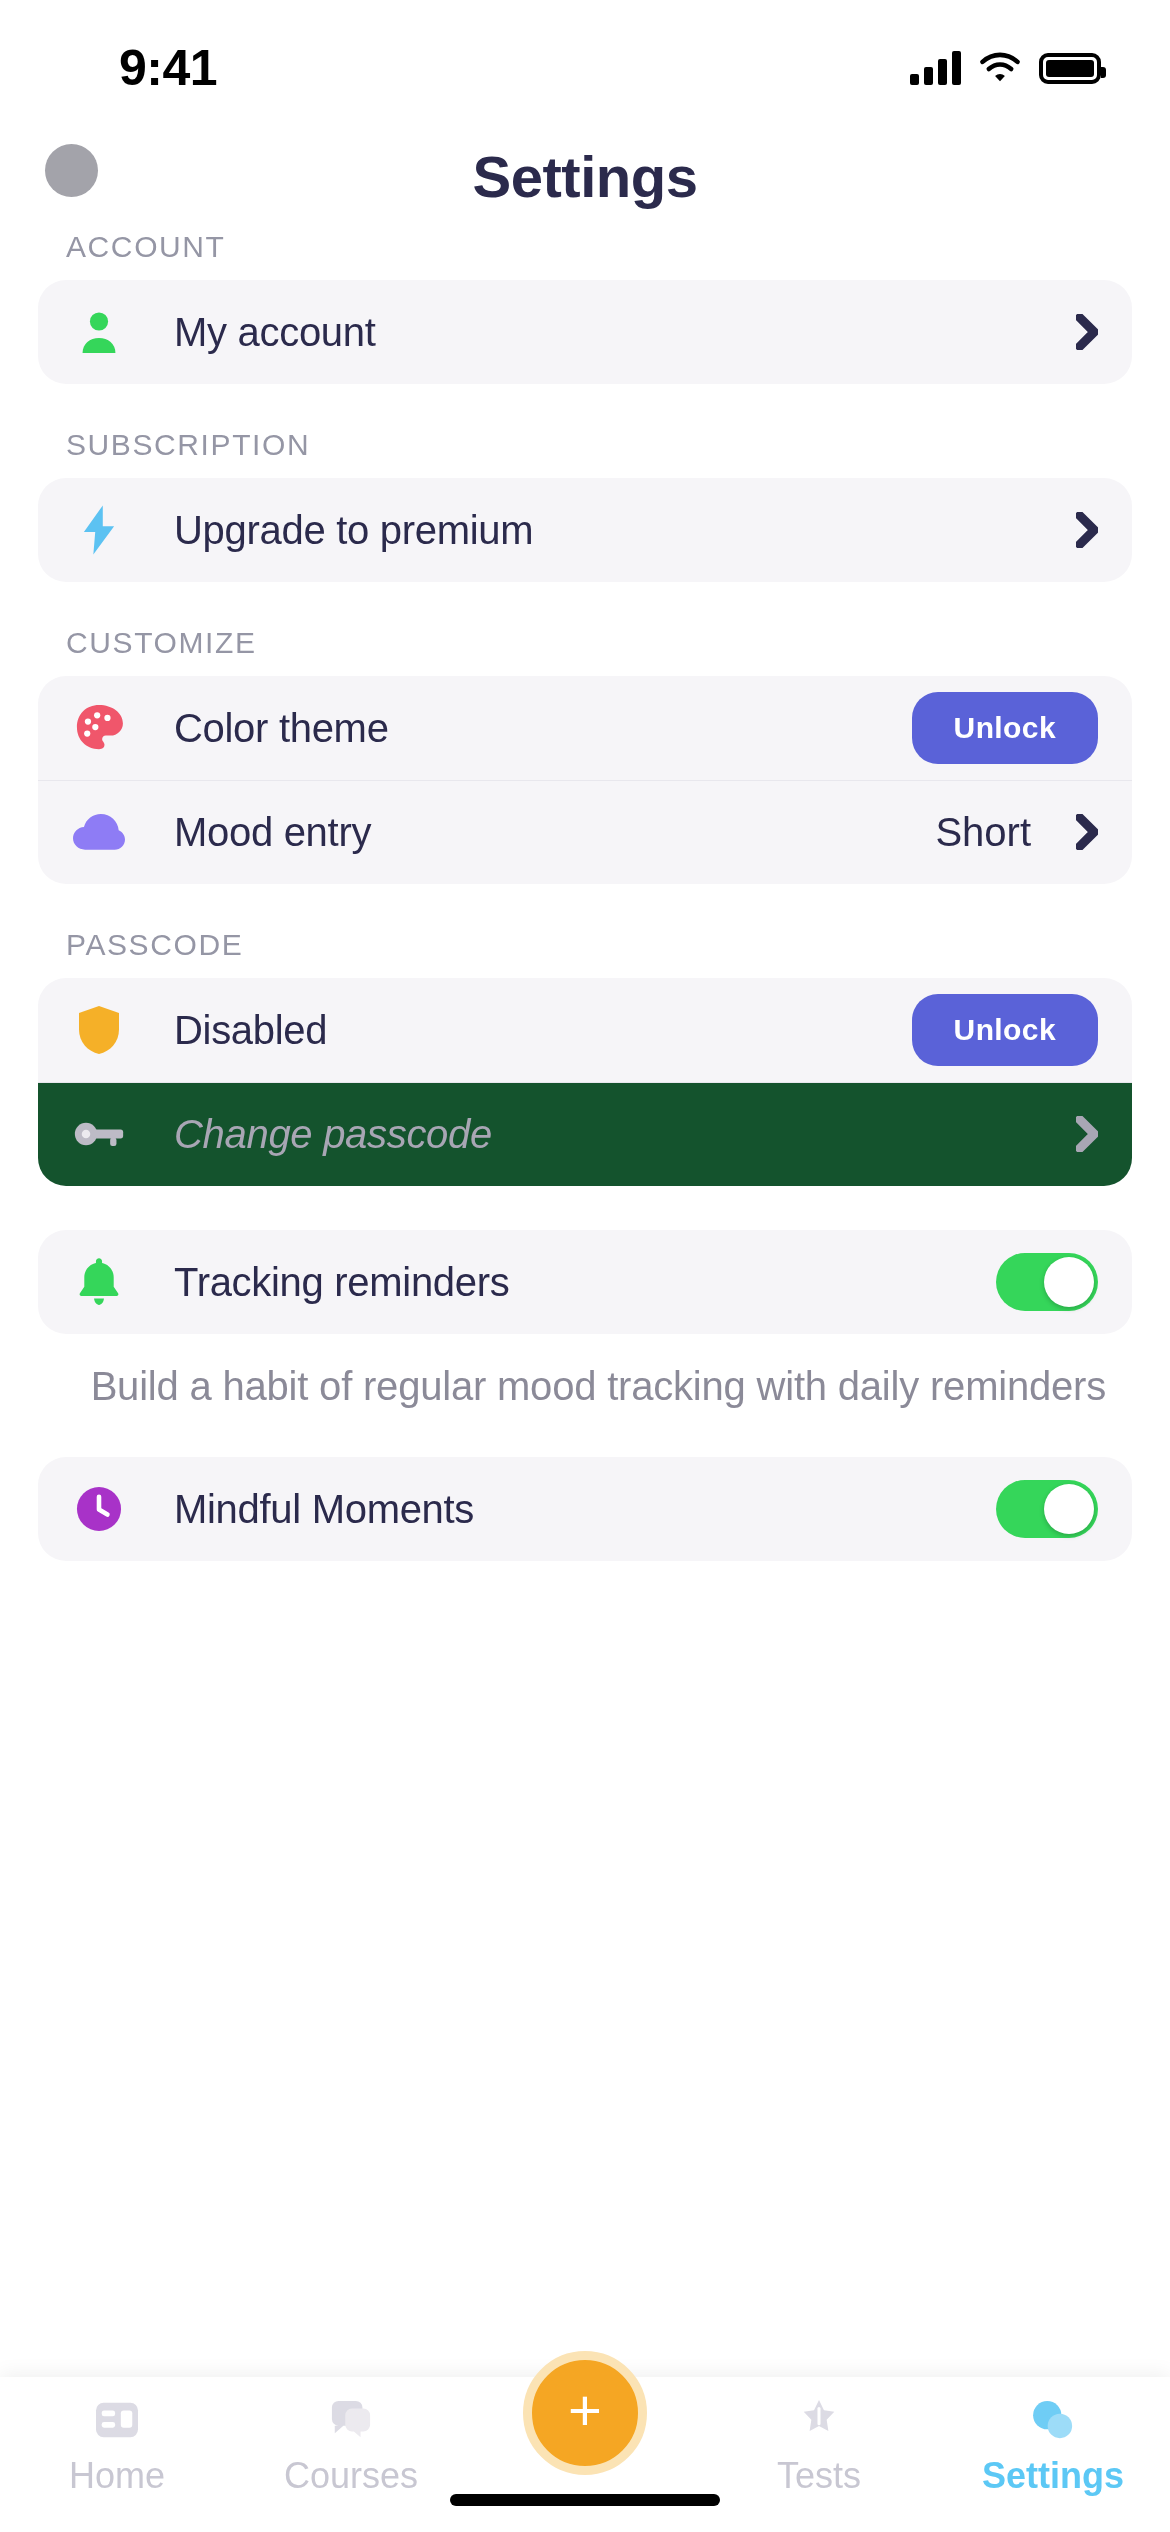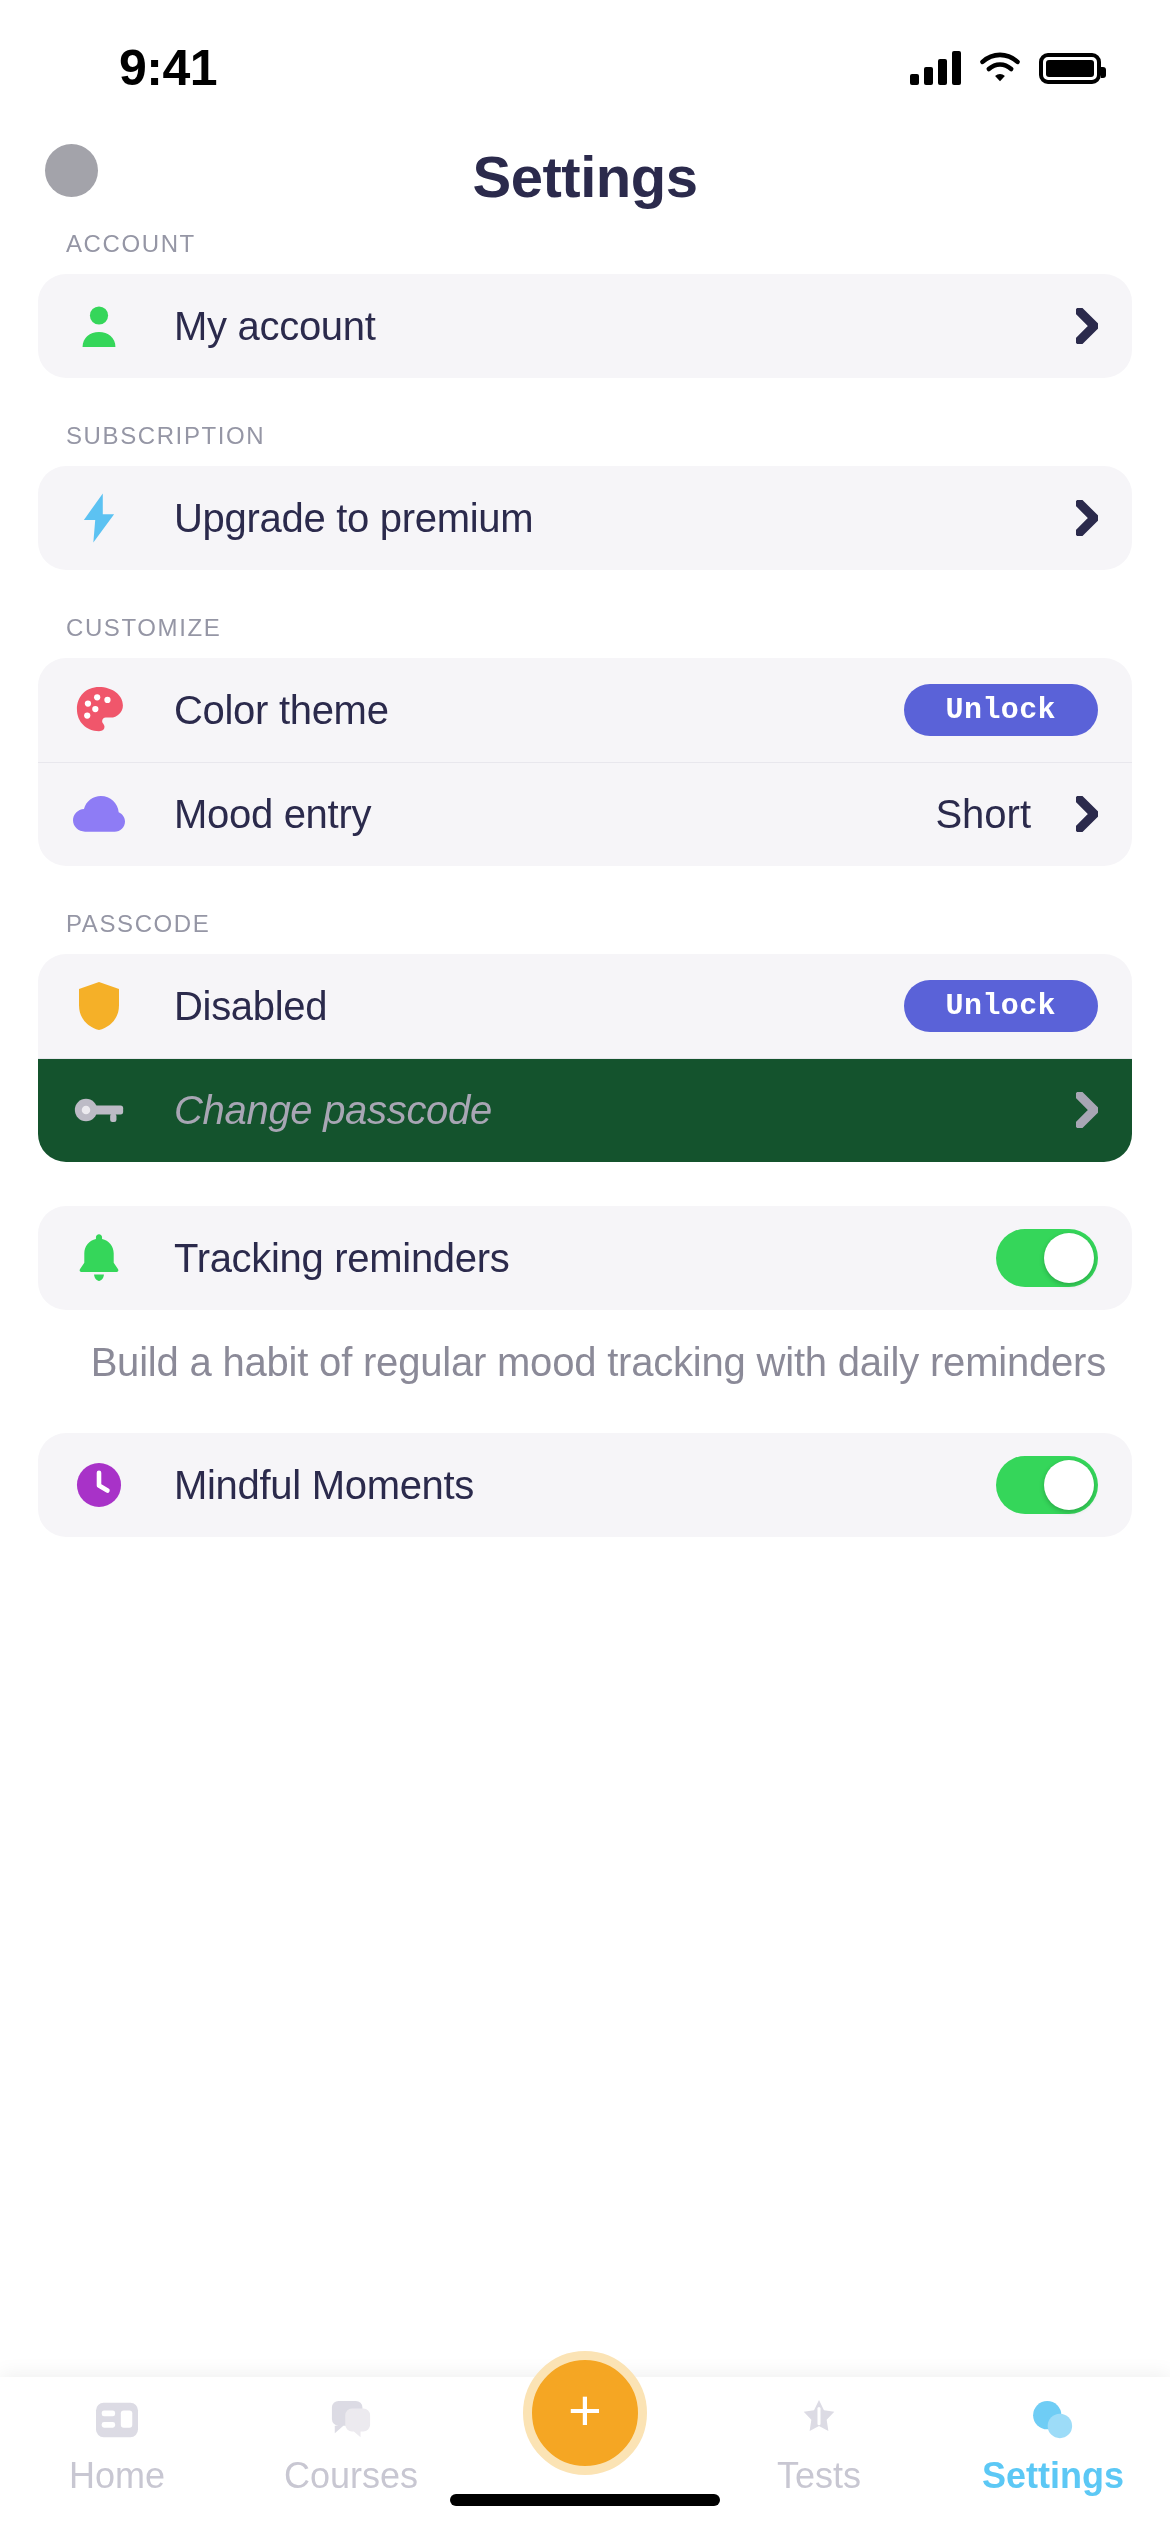--- a/index.html
+++ b/index.html
@@ -56,21 +56,21 @@
     font-size:58px; font-weight:700; letter-spacing:-0.5px;
     color:#2b2a4c;
   }
 
   
   .content{
     position:absolute; top:230px; left:0; right:0; bottom:0;
     padding:0 38px;
   }
   .section-label{
-    font-size:24px; font-weight:400; color:#9596a5;
+    font-size:30px; font-weight:400; color:#9596a5;
     letter-spacing:1.6px;
     margin:0 0 16px 28px;
   }
   .gap{ height:44px; }
 
   .card{
     background:#f6f5f8;
     border-radius:28px;
     overflow:hidden;
   }
@@ -104,24 +104,23 @@
   .chev.muted path{ stroke:#a8a6b4; }
 
   .btn-unlock{
     background:#5a62d8;
     color:#fff;
     font-size:30px; font-weight:700;
     letter-spacing:0.4px;
     border:none;
     border-radius:26px;
     padding:16px 42px;
-    height:52px;
+    height:72px;
     display:flex; align-items:center; justify-content:center;
     cursor:pointer;
-    font-family:Liberation Mono, monospace;
   }
 
   .toggle{
     width:102px; height:58px; border-radius:29px;
     background:#35d65a; position:relative; cursor:pointer;
   }
   .toggle b{
     position:absolute; top:4px; right:4px;
     width:50px; height:50px; border-radius:50%;
     background:#fff;

